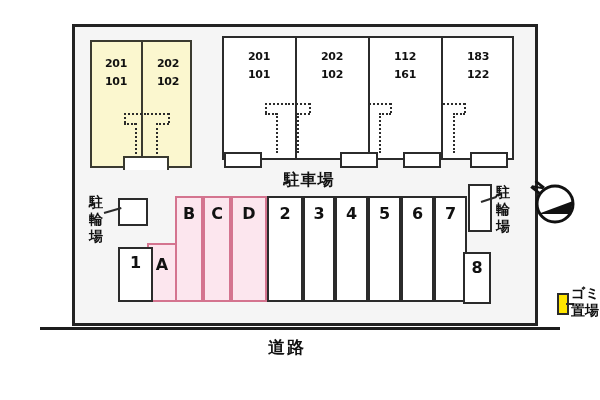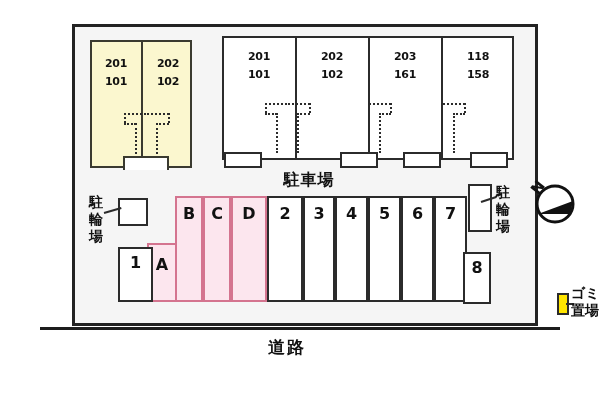--- a/index.html
+++ b/index.html
@@ -253,26 +253,26 @@
 
   <div id="unit-R1-label" class="abs unit-label">
     <div>201</div>
     <div>101</div>
   </div>
   <div id="unit-R2-label" class="abs unit-label">
     <div>202</div>
     <div>102</div>
   </div>
   <div id="unit-R3-label" class="abs unit-label">
-    <div>203</div>
+    <div>112</div>
     <div>161</div>
   </div>
   <div id="unit-R4-label" class="abs unit-label">
-    <div>118</div>
-    <div>158</div>
+    <div>183</div>
+    <div>122</div>
   </div>
 
   <div class="abs stair-h" style="left:265px; top:103px; width:22px;"></div>
   <div class="abs stair-v" style="left:265px; top:103px; height:10px;"></div>
   <div class="abs stair-h" style="left:265px; top:113px; width:12px;"></div>
   <div class="abs stair-v" style="left:276px; top:113px; height:40px;"></div>
 
   <div class="abs stair-h" style="left:288px; top:103px; width:22px;"></div>
   <div class="abs stair-v" style="left:309px; top:103px; height:10px;"></div>
   <div class="abs stair-h" style="left:297px; top:113px; width:13px;"></div>

